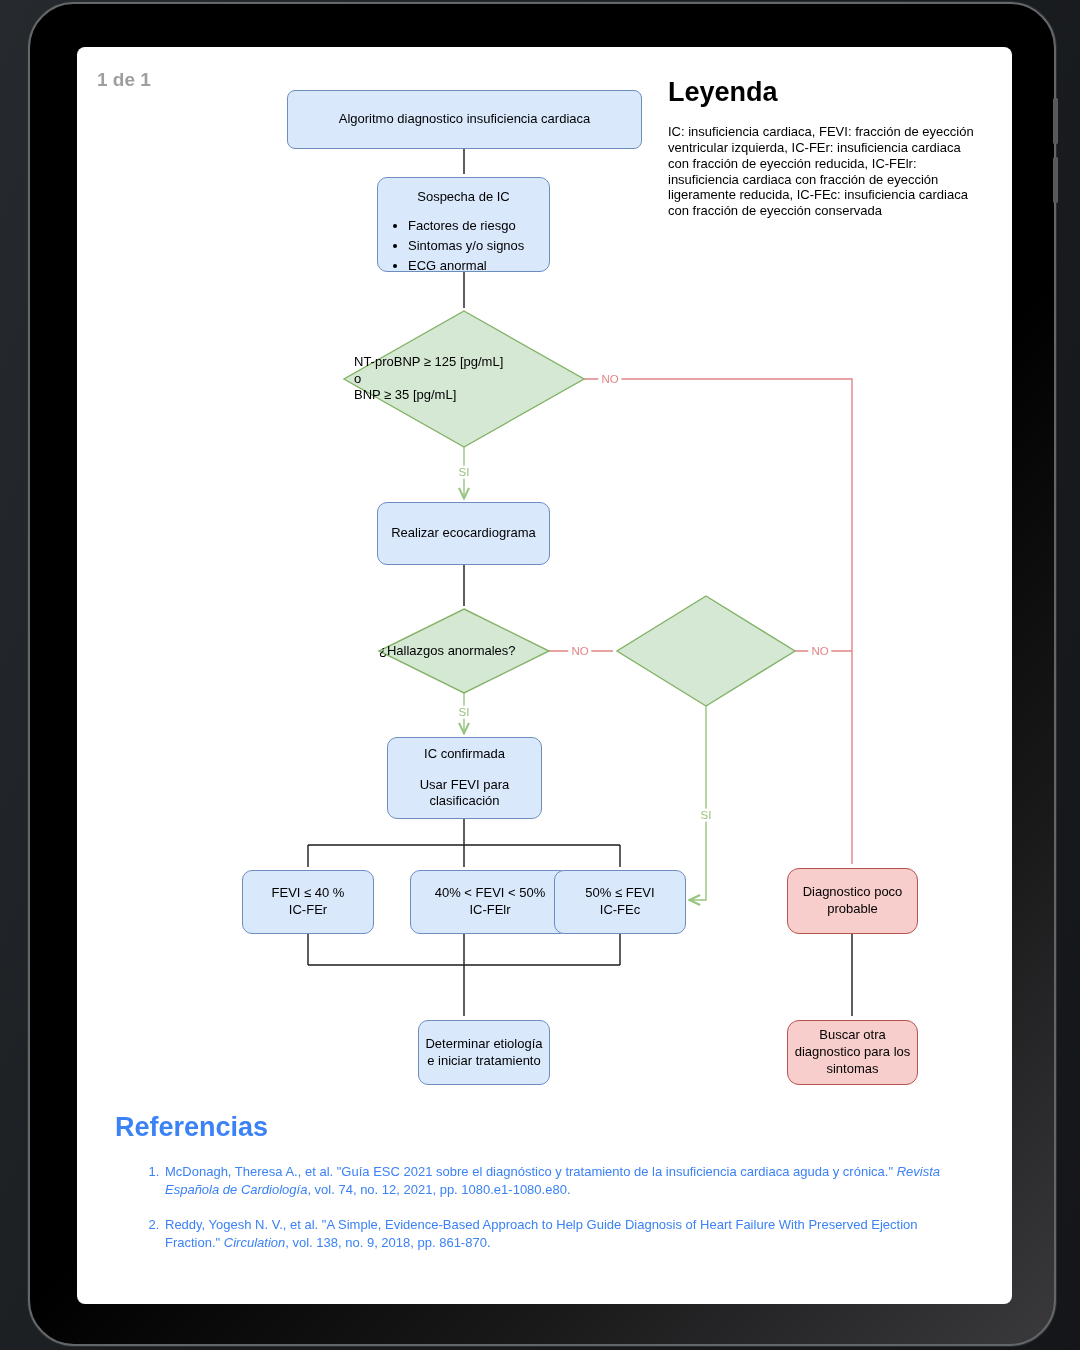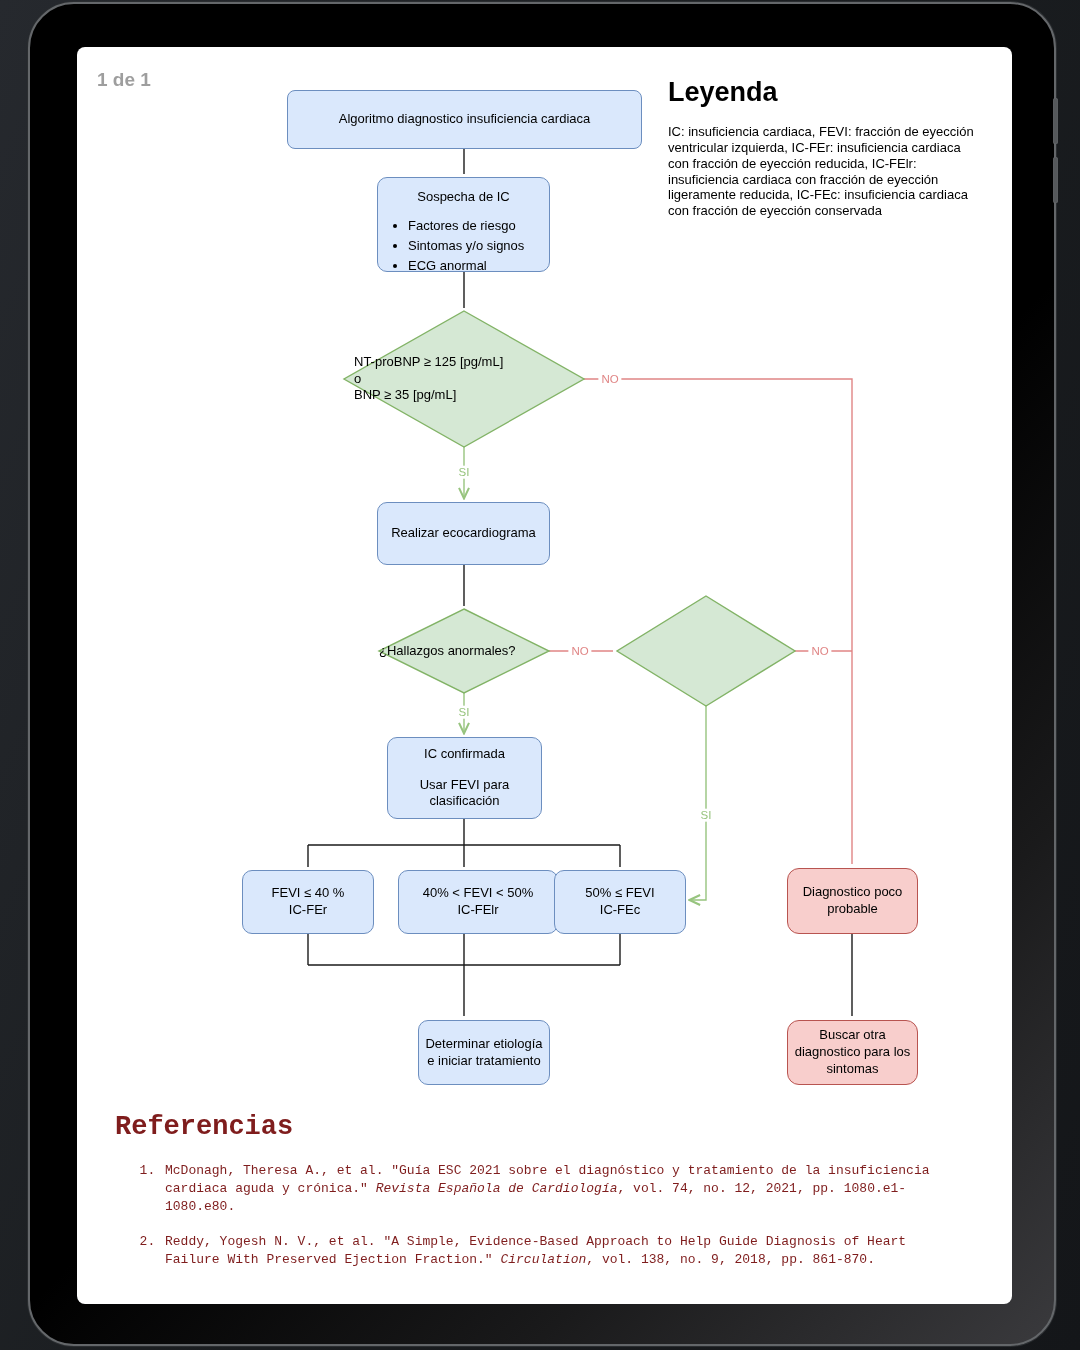--- a/index.html
+++ b/index.html
@@ -32,21 +32,21 @@
   .dtext{position:absolute;display:flex;flex-direction:column;align-items:flex-start;
     justify-content:center;text-align:center;font-size:13px;line-height:1.3;color:#000;}
   .edge-label{position:absolute;transform:translate(-50%,-50%);font-size:11.5px;
     background:#fff;padding:0 3px;line-height:1.1;}
   .lab-no{color:var(--edge-no,#e08585);}
   .lab-si{color:var(--edge-si,#97c47e);}
   .page-indicator{position:absolute;left:20px;top:22px;font-size:19px;font-weight:bold;color:#9e9e9e;}
   .legend{position:absolute;left:591px;top:30px;width:312px;color:#000;}
   .legend h1{margin:0 0 16px 0;font-size:27px;font-weight:bold;}
   .legend .body{font-size:13px;line-height:1.22;width:308px;}
-  .references{position:absolute;left:38px;top:1065px;width:860px;color:#7f1d1d;font-family:Liberation Mono, monospace;}
+  .references{position:absolute;left:38px;top:1065px;width:860px;color:#3b82f6;}
   .references h1{margin:0;font-size:27px;font-weight:bold;}
   .references ol{margin:20px 0 0 0;padding-left:48px;font-size:13px;line-height:1.38;width:800px;}
   .references li{margin-bottom:17px;padding-left:2px;}
   .sospecha-title{margin-top:2px;}
   .sospecha-list{list-style:disc;text-align:left;margin:12px 0 0 0;padding-left:26px;align-self:flex-start;}
   .sospecha-list li{margin-bottom:3px;}
   .gap-top{margin-top:14px;}
 </style>
 </head>
 <body>
@@ -131,21 +131,21 @@
       <div class="node blue" style="left:310px;top:690px;width:155px;height:82px;">
         <span>IC confirmada</span>
         <span class="gap-top">Usar FEVI para clasificación</span>
       </div>
 
       <div class="node blue" style="left:165px;top:823px;width:132px;height:64px;">
         <span>FEVI ≤ 40 %</span>
         <span>IC-FEr</span>
       </div>
 
-      <div class="node blue" style="left:321px;top:823px;width:160px;height:64px;">
+      <div class="node blue" style="left:333px;top:823px;width:160px;height:64px;">
         <span>40% &lt; FEVI &lt; 50%</span>
         <span>IC-FElr</span>
       </div>
 
       <div class="node blue" style="left:477px;top:823px;width:132px;height:64px;">
         <span>50% ≤ FEVI</span>
         <span>IC-FEc</span>
       </div>
 
       <div class="node blue" style="left:321px;top:973px;width:132px;height:65px;margin-left:20px;">

